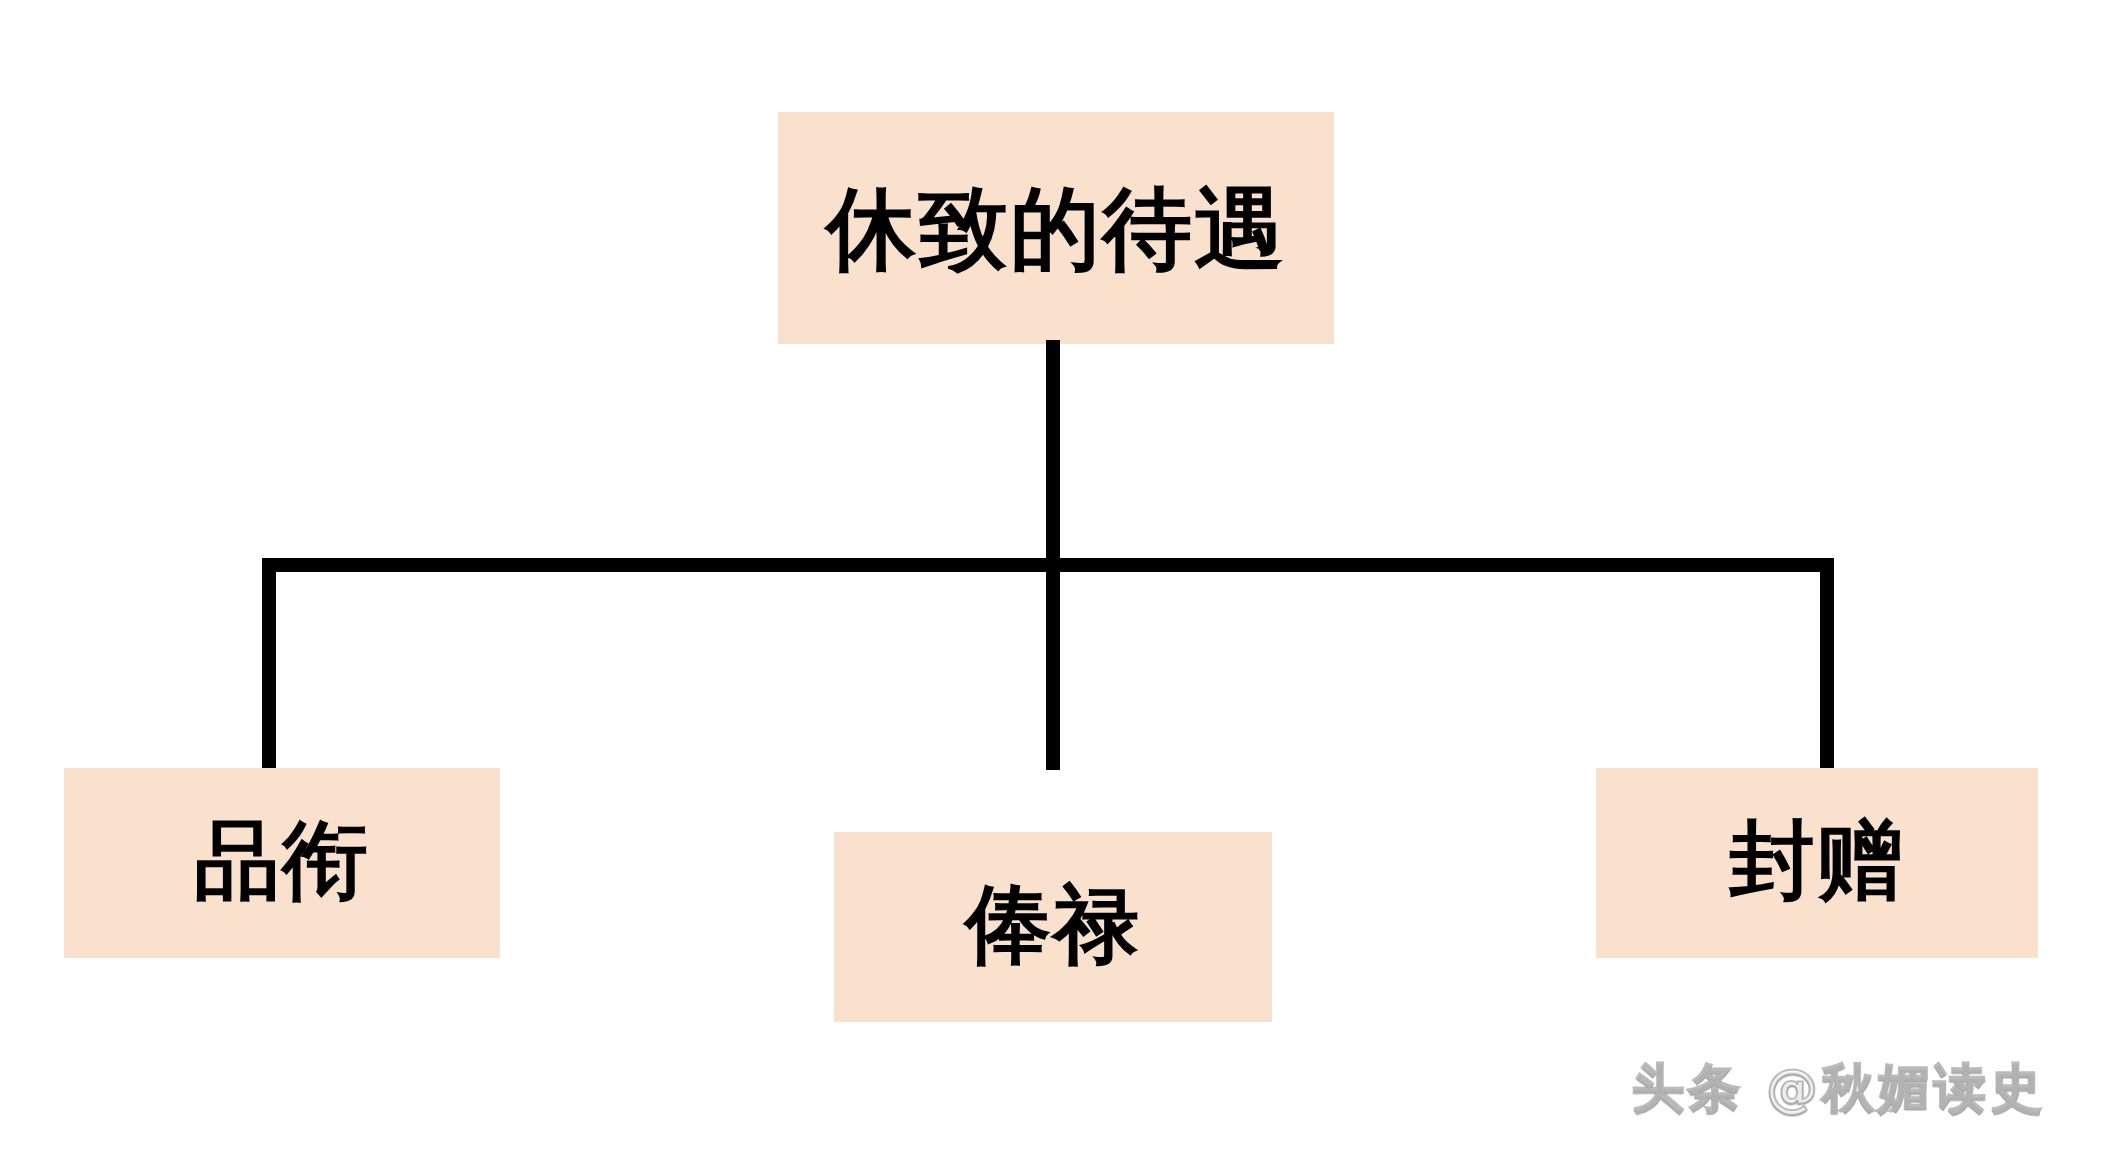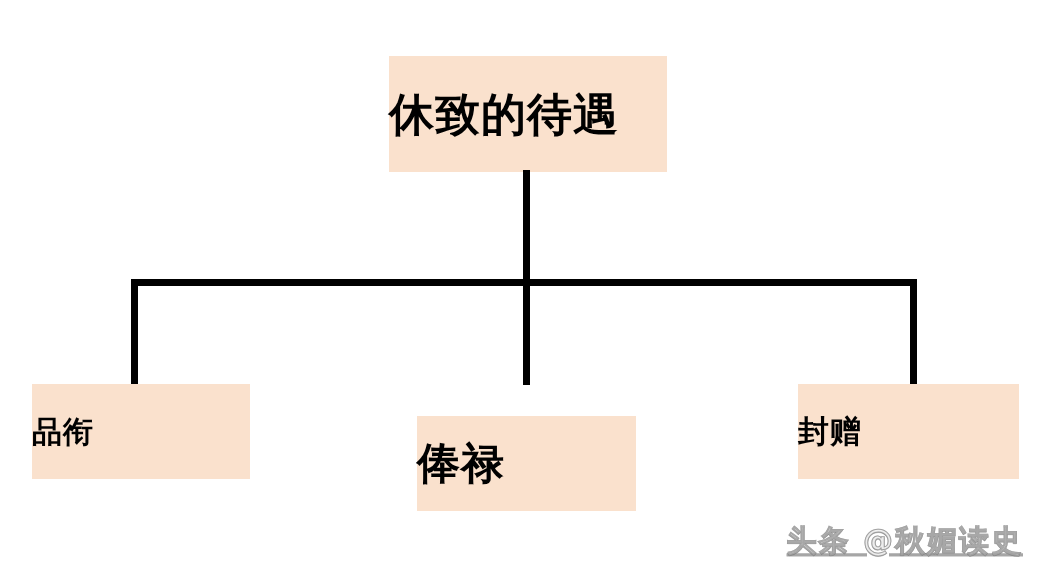--- a/index.html
+++ b/index.html
@@ -16,56 +16,56 @@
     height: 579px;
     background: #ffffff;
     overflow: hidden;
   }
   .node {
     position: absolute;
     box-sizing: border-box;
     background: #fae1cd;
     display: flex;
     align-items: center;
-    justify-content: flex-start;
+    justify-content: center;
     color: #000000;
     font-weight: 700;
     letter-spacing: 1px;
     white-space: nowrap;
     line-height: 1;
     user-select: none;
   }
   #node-root {
     left: 389px;
     top: 56px;
     width: 278px;
     height: 116px;
     font-size: 45px;
   }
   #node-child-0 {
     left: 32px;
     top: 384px;
     width: 218px;
     height: 95px;
-    font-size: 30px;
+    font-size: 43px;
   }
   #node-child-1 {
     left: 417px;
     top: 384px;
     width: 219px;
     height: 95px;
     font-size: 43px;
     margin-top: 32px;
   }
   #node-child-2 {
     left: 798px;
     top: 384px;
     width: 221px;
     height: 95px;
-    font-size: 31px;
+    font-size: 43px;
   }
   .connector {
     position: absolute;
     background: #000000;
   }
   #conn-root-stem {
     left: 523px;
     top: 170px;
     width: 7px;
     height: 116px;
@@ -91,29 +91,28 @@
   #conn-drop-right {
     left: 910px;
     top: 279px;
     width: 7px;
     height: 106px;
   }
   #watermark {
     position: absolute;
     right: 36px;
     bottom: 17px;
-    font-size: 30px;
+    font-size: 26px;
     font-weight: 700;
     letter-spacing: 2px;
     color: rgba(255, 255, 255, 0.55);
     -webkit-text-stroke: 1px rgba(120, 120, 120, 0.5);
     text-shadow: 0 1px 0 rgba(160, 160, 160, 0.45);
     white-space: nowrap;
     user-select: none;
-    text-decoration: underline;
   }
 </style>
 </head>
 <body>
 
 <div id="canvas">
 
   <div class="node" id="node-root">
     <span>休致的待遇</span>
   </div>

